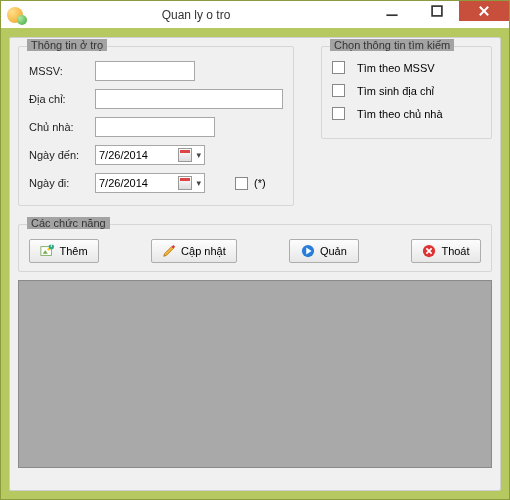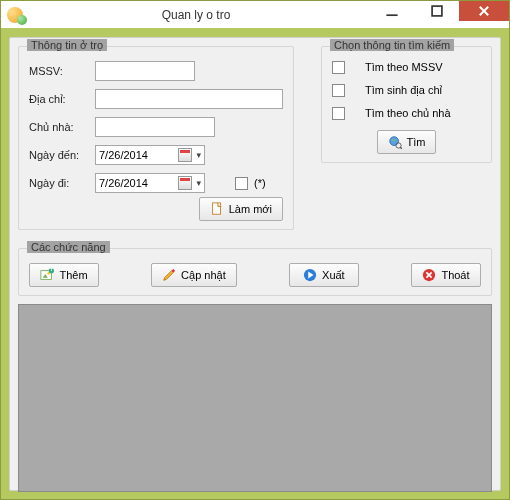--- a/index.html
+++ b/index.html
@@ -24,21 +24,21 @@
   .text-input { height: 20px; border: 1px solid #a7a7a7; background: #fff; padding: 1px 3px; }
   .mssv { width: 100px; }
   .diachi { width: 188px; }
   .chunha { width: 120px; }
   .date { width: 110px; display: flex; align-items: center; border: 1px solid #a7a7a7; background: #fff; height: 20px; padding: 0 3px; gap: 4px; }
   .date span.val { flex: 1; }
   .date .cal { width: 14px; height: 14px; background: linear-gradient(#fff,#ddd); border:1px solid #999; position:relative; }
   .date .cal::before { content:""; position:absolute; top:1px; left:1px; right:1px; height:3px; background:#d44; }
   .date .chev { font-size: 9px; color: #444; }
   .chk { width: 13px; height: 13px; border: 1px solid #888; background: #fff; display: inline-block; }
-  .search-opt { display: flex; align-items: flex-start; gap: 20px; margin-bottom: 10px; }
+  .search-opt { display: flex; align-items: center; gap: 12px; margin-bottom: 10px; }
   .btn { height: 24px; border: 1px solid #adadad; background: linear-gradient(#fdfdfd,#e7e7e7); padding: 0 10px; display: inline-flex; align-items: center; gap: 5px; cursor: pointer; border-radius: 2px; }
   .tim-btn-wrap { text-align: center; margin-top: 6px; }
   .links-row { display: flex; justify-content: space-between; align-items: center; margin-top: 6px; padding: 0 4px; }
   .link { color: #0046cc; text-decoration: underline; cursor: pointer; }
   .gb-func { margin-top: 18px; }
   .func-row { display: flex; justify-content: space-between; gap: 6px; }
   .func-row .btn { flex: 0 0 auto; min-width: 70px; justify-content: center; }
   .data-area { margin-top: 8px; height: 188px; border: 1px solid #8a8a8a; background: #a9a9a9; }
   .lammoi-row { display: flex; justify-content: flex-end; margin-top: 2px; }
   
@@ -101,56 +101,36 @@
           <label>Ngày đi:</label>
           <div class="date">
             <span class="val">7/26/2014</span>
             <span class="cal"></span>
             <span class="chev">▾</span>
           </div>
           <span style="width:18px"></span>
           <span class="chk"></span>
           <span>(*)</span>
         </div>
-        <div class="lammoi-row">
-          <button class="btn">
-            <svg class="ic" viewBox="0 0 16 16">
-                <rect x="3" y="1" width="9" height="13" fill="#fff" stroke="#c07a2a"></rect>
-                <polyline points="9,1 9,5 13,5" fill="#ffe7b0" stroke="#c07a2a"></polyline>
-              </svg>
-            <span>Làm mới</span>
-          </button>
-        </div>
       </div>
 
       <div style="flex:1; display:flex; flex-direction:column;margin-left:17px;">
         <div class="groupbox gb-search" style="flex:0 0 auto;">
           <span class="legend">Chọn thông tin tìm kiếm</span>
           <div class="search-opt">
             <span class="chk"></span>
             <span>Tìm theo MSSV</span>
           </div>
           <div class="search-opt">
             <span class="chk"></span>
             <span>Tìm sinh địa chỉ</span>
           </div>
           <div class="search-opt">
             <span class="chk"></span>
             <span>Tìm theo chủ nhà</span>
-          </div>
-          <div class="tim-btn-wrap">
-            <button class="btn">
-              <svg class="ic" viewBox="0 0 16 16">
-                  <circle cx="7" cy="7" r="5" fill="#5aa0e0" stroke="#2b6bb0"></circle>
-                  <path d="M3 6 Q6 4 8 6 Q10 8 12 7" fill="#7fc060" stroke="none"></path>
-                  <circle cx="12" cy="12" r="3" fill="none" stroke="#555"></circle>
-                  <line x1="14" y1="14" x2="16" y2="16" stroke="#555" stroke-width="1.5"></line>
-                </svg>
-              <span>Tìm</span>
-            </button>
           </div>
         </div>
       </div>
     </div>
 
     <div class="groupbox gb-func">
       <span class="legend">Các chức năng</span>
       <div class="func-row">
         <button class="btn">
           <svg class="ic" viewBox="0 0 16 16">
@@ -167,21 +147,21 @@
               <polygon points="2,14 5,13 13,5 11,3 3,11" fill="#f7b733" stroke="#b07010"></polygon>
               <polygon points="11,3 13,5 15,3 13,1" fill="#d33"></polygon>
             </svg>
           <span>Cập nhật</span>
         </button>
         <button class="btn">
           <svg class="ic" viewBox="0 0 16 16">
               <circle cx="8" cy="8" r="7" fill="#2a7ed8"></circle>
               <polygon points="6,4 12,8 6,12" fill="#fff"></polygon>
             </svg>
-          <span>Xuất</span>
+          <span>Quản</span>
         </button>
         <button class="btn">
           <svg class="ic" viewBox="0 0 16 16">
               <circle cx="8" cy="8" r="7" fill="#d33"></circle>
               <line x1="5" y1="5" x2="11" y2="11" stroke="#fff" stroke-width="2"></line>
               <line x1="11" y1="5" x2="5" y2="11" stroke="#fff" stroke-width="2"></line>
             </svg>
           <span>Thoát</span>
         </button>
       </div>

